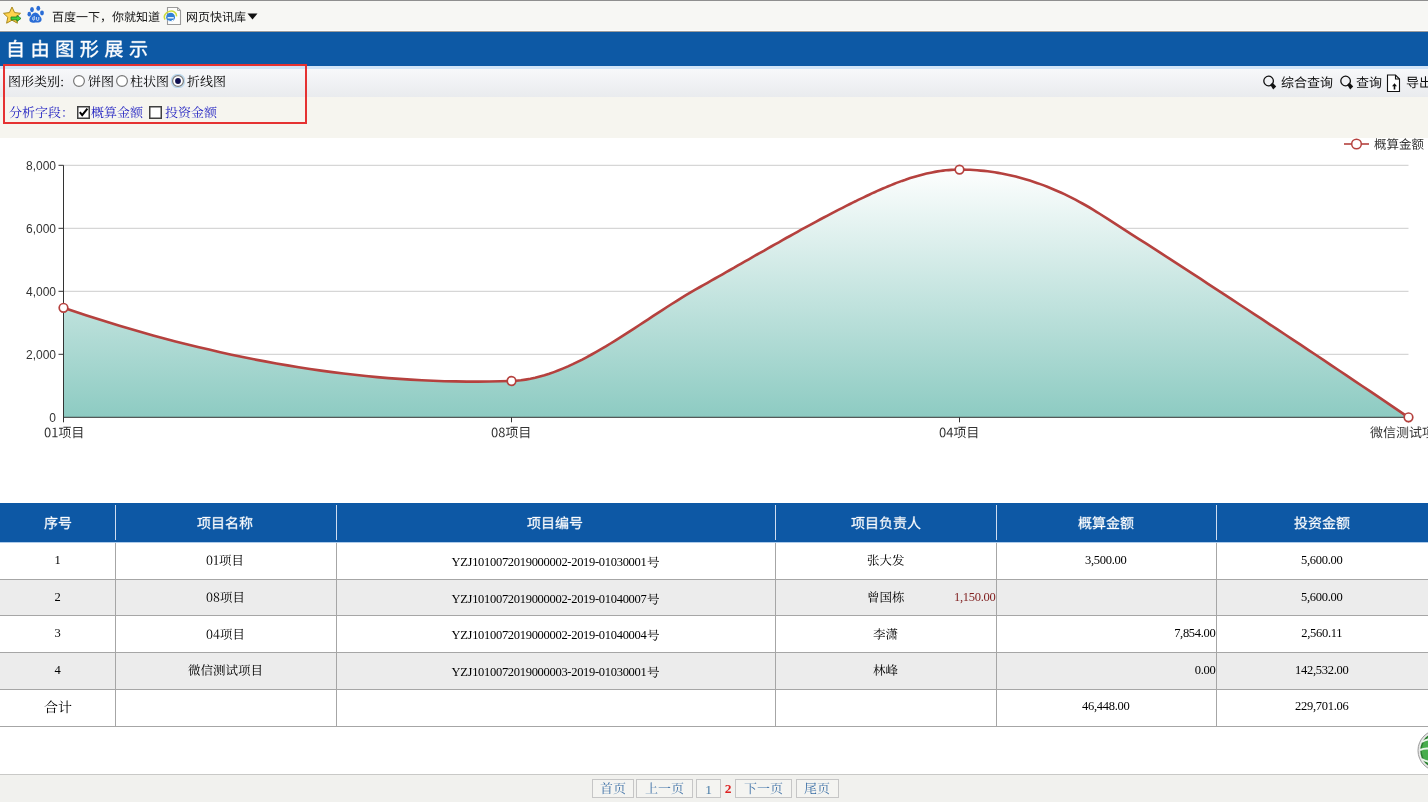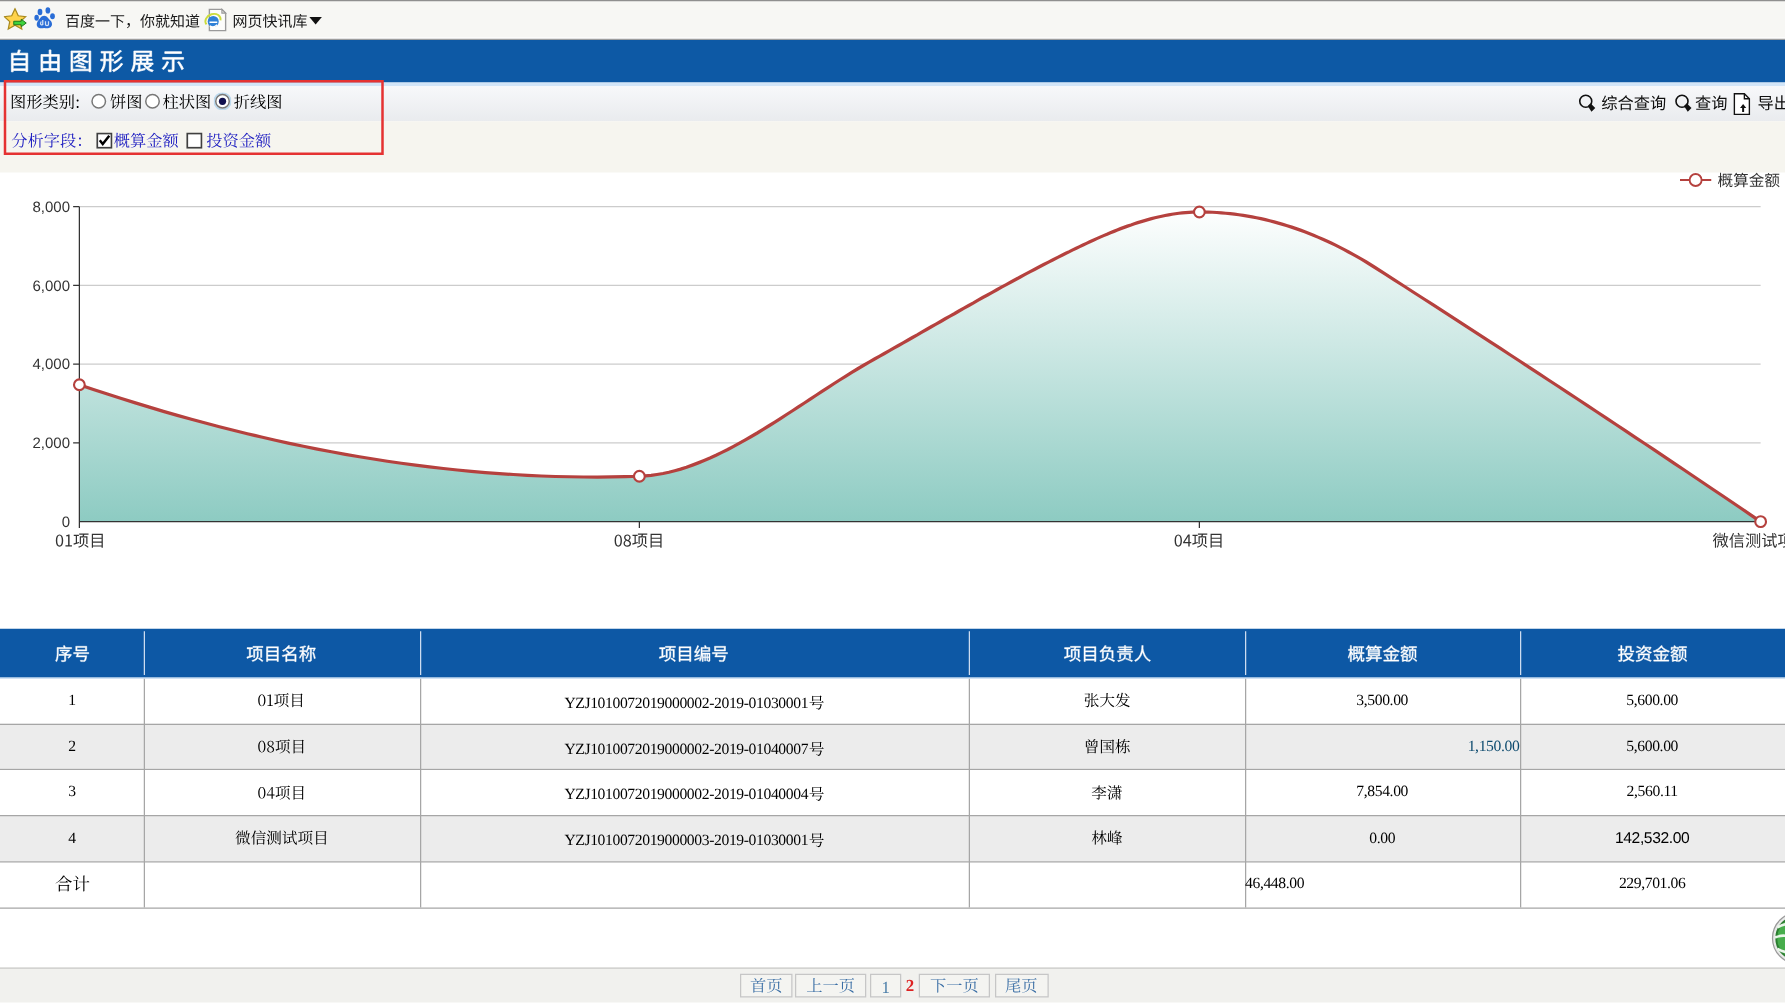--- a/index.html
+++ b/index.html
@@ -394,61 +394,61 @@
     <use href="#g74" transform="translate(26.4 11.8) scale(0.012500 -0.012500)"></use>
   </svg>
 <div class="abs" style="left:335.5px;top:589.5px;width:439.5px;text-align:center;font-family:'Liberation Serif',serif;font-size:12.5px;color:#000;letter-spacing:-0.3px">YZJ1010072019000002-2019-01040007<span style="display:inline-block;position:relative;width:12.5px;height:13px"><svg width="12.5" height="15.6" viewBox="0 0 12.5 15.6" fill="#000" style="position:absolute;left:1px;top:2px;overflow:hidden;">
         <use href="#g75" transform="translate(0 11.8) scale(0.012500 -0.012500)"></use>
       </svg></span></div>
 <svg width="37.5" height="15.6" viewBox="0 0 37.5 15.6" fill="#000" style="position:absolute;left:866.8px;top:590.1px;overflow:hidden;">
     <use href="#g80" transform="translate(0 11.8) scale(0.012500 -0.012500)"></use>
     <use href="#g81" transform="translate(12.5 11.8) scale(0.012500 -0.012500)"></use>
     <use href="#g82" transform="translate(25 11.8) scale(0.012500 -0.012500)"></use>
   </svg>
-<div class="abs" style="left:996px;top:589.5px;width:219.5px;text-align:right;font-family:'Liberation Serif',serif;font-size:12.5px;color:#0c4a6e;letter-spacing:-0.3px">1,150.00</div>
+<div class="abs" style="left:954px;top:589.5px;width:219.5px;text-align:left;font-family:'Liberation Serif',serif;font-size:12.5px;color:#7f1d1d;letter-spacing:-0.3px">1,150.00</div>
 <div class="abs" style="left:1215.5px;top:589.5px;width:212.5px;text-align:center;font-family:'Liberation Serif',serif;font-size:12.5px;color:#000;letter-spacing:-0.3px">5,600.00</div>
 <div class="abs" style="left:0;top:626px;width:115px;text-align:center;font-family:'Liberation Serif',serif;font-size:12.5px;color:#000;letter-spacing:-0.3px">3</div>
 <svg width="38.9" height="15.6" viewBox="0 0 38.9 15.6" fill="#000" style="position:absolute;left:205.8px;top:626.6px;overflow:hidden;">
     <use href="#g71" transform="translate(0 11.8) scale(0.012500 -0.012500)"></use>
     <use href="#g83" transform="translate(7 11.8) scale(0.012500 -0.012500)"></use>
     <use href="#g73" transform="translate(13.9 11.8) scale(0.012500 -0.012500)"></use>
     <use href="#g74" transform="translate(26.4 11.8) scale(0.012500 -0.012500)"></use>
   </svg>
 <div class="abs" style="left:335.5px;top:626px;width:439.5px;text-align:center;font-family:'Liberation Serif',serif;font-size:12.5px;color:#000;letter-spacing:-0.3px">YZJ1010072019000002-2019-01040004<span style="display:inline-block;position:relative;width:12.5px;height:13px"><svg width="12.5" height="15.6" viewBox="0 0 12.5 15.6" fill="#000" style="position:absolute;left:1px;top:2px;overflow:hidden;">
         <use href="#g75" transform="translate(0 11.8) scale(0.012500 -0.012500)"></use>
       </svg></span></div>
 <svg width="25" height="15.6" viewBox="0 0 25 15.6" fill="#000" style="position:absolute;left:873px;top:626.6px;overflow:hidden;">
     <use href="#g84" transform="translate(0 11.8) scale(0.012500 -0.012500)"></use>
     <use href="#g85" transform="translate(12.5 11.8) scale(0.012500 -0.012500)"></use>
   </svg>
-<div class="abs" style="left:996px;top:626px;width:219.5px;text-align:center;font-family:'Liberation Serif',serif;font-size:12.5px;color:#000;letter-spacing:-0.3px">7,854.00</div>
+<div class="abs" style="left:996px;top:626px;width:219.5px;text-align:right;font-family:'Liberation Serif',serif;font-size:12.5px;color:#000;letter-spacing:-0.3px">7,854.00</div>
 <div class="abs" style="left:1215.5px;top:626px;width:212.5px;text-align:center;font-family:'Liberation Serif',serif;font-size:12.5px;color:#000;letter-spacing:-0.3px">2,560.11</div>
 <div class="abs" style="left:0;top:662.5px;width:115px;text-align:center;font-family:'Liberation Serif',serif;font-size:12.5px;color:#000;letter-spacing:-0.3px">4</div>
 <svg width="75" height="15.6" viewBox="0 0 75 15.6" fill="#000" style="position:absolute;left:187.8px;top:663.1px;overflow:hidden;">
     <use href="#g86" transform="translate(0 11.8) scale(0.012500 -0.012500)"></use>
     <use href="#g87" transform="translate(12.5 11.8) scale(0.012500 -0.012500)"></use>
     <use href="#g88" transform="translate(25 11.8) scale(0.012500 -0.012500)"></use>
     <use href="#g89" transform="translate(37.5 11.8) scale(0.012500 -0.012500)"></use>
     <use href="#g73" transform="translate(50 11.8) scale(0.012500 -0.012500)"></use>
     <use href="#g74" transform="translate(62.5 11.8) scale(0.012500 -0.012500)"></use>
   </svg>
 <div class="abs" style="left:335.5px;top:662.5px;width:439.5px;text-align:center;font-family:'Liberation Serif',serif;font-size:12.5px;color:#000;letter-spacing:-0.3px">YZJ1010072019000003-2019-01030001<span style="display:inline-block;position:relative;width:12.5px;height:13px"><svg width="12.5" height="15.6" viewBox="0 0 12.5 15.6" fill="#000" style="position:absolute;left:1px;top:2px;overflow:hidden;">
         <use href="#g75" transform="translate(0 11.8) scale(0.012500 -0.012500)"></use>
       </svg></span></div>
 <svg width="25" height="15.6" viewBox="0 0 25 15.6" fill="#000" style="position:absolute;left:873px;top:663.1px;overflow:hidden;">
     <use href="#g90" transform="translate(0 11.8) scale(0.012500 -0.012500)"></use>
     <use href="#g91" transform="translate(12.5 11.8) scale(0.012500 -0.012500)"></use>
   </svg>
-<div class="abs" style="left:996px;top:662.5px;width:219.5px;text-align:center;font-family:'Liberation Serif',serif;font-size:12.5px;color:#000;letter-spacing:-0.3px">0.00</div>
-<div class="abs" style="left:1215.5px;top:662.5px;width:212.5px;text-align:center;font-family:Liberation Sans, sans-serif;font-size:12.5px;color:#000;letter-spacing:-0.3px">142,532.00</div>
+<div class="abs" style="left:996px;top:662.5px;width:219.5px;text-align:right;font-family:'Liberation Serif',serif;font-size:12.5px;color:#000;letter-spacing:-0.3px">0.00</div>
+<div class="abs" style="left:1215.5px;top:662.5px;width:212.5px;text-align:center;font-family:Liberation Serif, serif;font-size:12.5px;color:#000;letter-spacing:-0.3px">142,532.00</div>
 <svg width="28" height="17.5" viewBox="0 0 28 17.5" fill="#000" style="position:absolute;left:43.5px;top:698.8px;overflow:hidden;">
     <use href="#g92" transform="translate(0 13.2) scale(0.014000 -0.014000)"></use>
     <use href="#g93" transform="translate(14 13.2) scale(0.014000 -0.014000)"></use>
   </svg>
-<div class="abs" style="left:996px;top:699px;width:219.5px;font-family:'Liberation Serif',serif;font-size:12.5px;color:#000;letter-spacing:-0.3px">46,448.00</div>
+<div class="abs" style="left:996px;top:699px;width:219.5px;text-align:center;font-family:'Liberation Serif',serif;font-size:12.5px;color:#000;letter-spacing:-0.3px">46,448.00</div>
 <div class="abs" style="left:1215.5px;top:699px;width:212.5px;text-align:center;font-family:'Liberation Serif',serif;font-size:12.5px;color:#000;letter-spacing:-0.3px">229,701.06</div>
 <div class="abs" style="left:0;top:774px;width:1428px;height:28px;background:#f1f1ee;border-top:1px solid #c9c9c7;box-sizing:content-box"></div>
 <div style="position:absolute;box-sizing:border-box;height:19px;border:1px solid #c6c6c6;background:#f4f4f1;left:592px;top:779px;width:42px"></div>
 <svg width="26" height="16.2" viewBox="0 0 26 16.2" fill="#3a6ea5" style="position:absolute;left:600px;top:781.2px;overflow:hidden;">
     <use href="#g94" transform="translate(0 12.2) scale(0.013000 -0.013000)"></use>
     <use href="#g95" transform="translate(13 12.2) scale(0.013000 -0.013000)"></use>
   </svg>
 <div style="position:absolute;box-sizing:border-box;height:19px;border:1px solid #c6c6c6;background:#f4f4f1;left:636px;top:779px;width:57px"></div>
 <svg width="39" height="16.2" viewBox="0 0 39 16.2" fill="#3a6ea5" style="position:absolute;left:645px;top:781.2px;overflow:hidden;">
     <use href="#g96" transform="translate(0 12.2) scale(0.013000 -0.013000)"></use>

